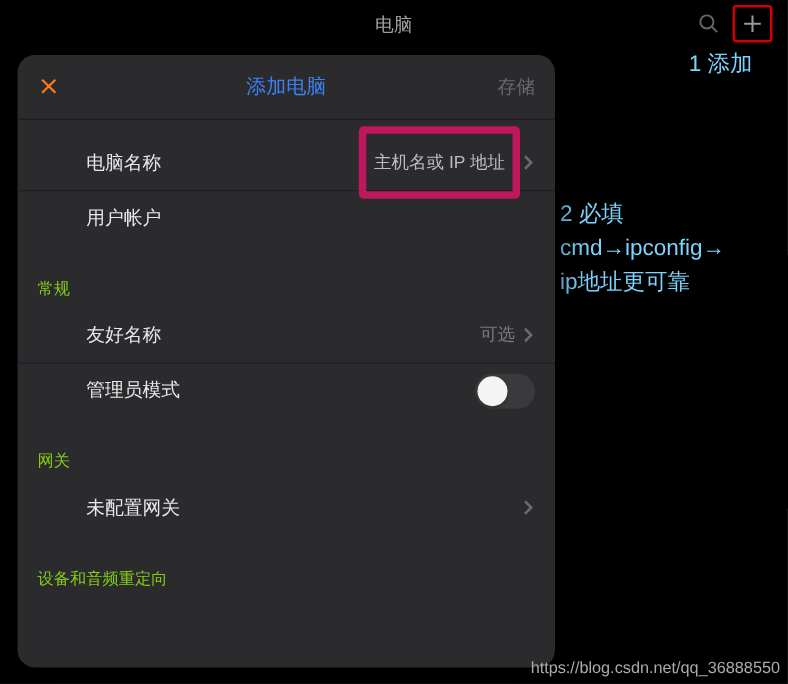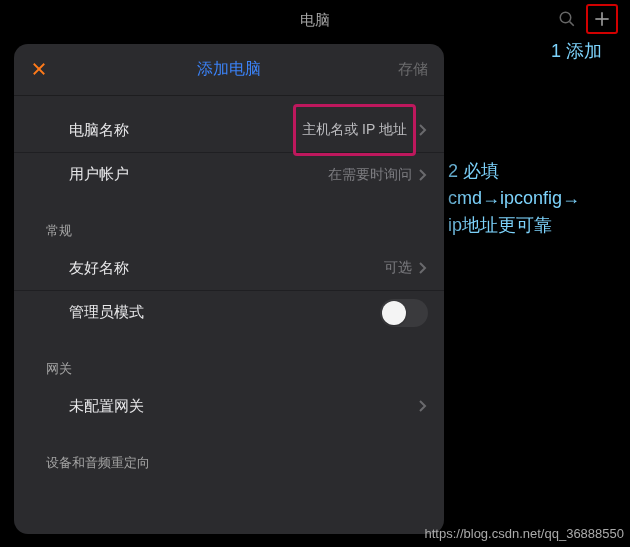--- a/index.html
+++ b/index.html
@@ -13,29 +13,29 @@
 .ann2 { left: 448px; top: 122px; width: 170px; }
 .watermark { position: absolute; right: 6px; bottom: 6px; color: #aaa; font-size: 13px; }
 .sheet { position: absolute; left: 14px; top: 44px; width: 430px; height: 490px; background: #2b2b2e; border-radius: 14px; overflow: hidden; box-shadow: 0 0 30px rgba(0,0,0,.7); }
 .sheet-header { height: 52px; display: flex; align-items: center; justify-content: center; position: relative; border-bottom: 1px solid #1d1d1f; }
 .sheet-title { color: #3b82f6; font-size: 16px; font-weight: 500; }
 .sheet-close { position: absolute; left: 16px; top: 16px; color: #ff7a1a; font-size: 20px; line-height: 1; cursor: pointer; }
 .sheet-save { position: absolute; right: 16px; top: 16px; color: #6b6b6d; font-size: 15px; }
 .sheet-body { overflow: hidden; }
 .section-gap { height: 26px; }
 .section-gap.short { height: 12px; }
-.section-label { color: #a3a3a3; font-size: 13px; padding: 0 32px 6px; }
+.section-label { color: #84cc16; font-size: 13px; padding: 0 16px 6px; }
 .row { height: 44px; display: flex; align-items: center; justify-content: space-between; padding: 0 16px; border-top: 1px solid #1f1f22; }
 .row.first { border-top: none; }
 .row-left { color: #e8e8ea; font-size: 15px; margin-left: 39px; }
 .row-right { display: flex; align-items: center; gap: 6px; color: #7c7c80; font-size: 14px; }
 .chevron { color: #6a6a6d; }
 .toggle { width: 48px; height: 28px; border-radius: 14px; background: #3a3a3d; position: relative; }
 .toggle .knob { width: 24px; height: 24px; border-radius: 50%; background: #f4f4f4; position: absolute; top: 2px; left: 2px; box-shadow: 0 1px 2px rgba(0,0,0,.3); }
-.highlight-red { border: 3px solid #be185d; border-radius: 4px; padding: 14px 6px; margin-right: -4px; text-align: center; }
+.highlight-red { border: 6px solid #be185d; border-radius: 4px; padding: 14px 6px; margin-right: -4px; text-align: center; }
 svg { display: block; }
 </style>
 </head>
 <body>
 
 <div class="topbar">
   <span class="topbar-title">电脑</span>
   <span class="search-icon">
     <svg width="18" height="18" viewBox="0 0 24 24" fill="none" stroke="currentColor" stroke-width="2">
         <circle cx="10" cy="10" r="7"></circle>
@@ -78,28 +78,20 @@
         </span>
         <span class="chevron">
           <svg width="10" height="14" viewBox="0 0 10 14" fill="none" stroke="currentColor" stroke-width="2">
               <polyline points="2,2 7,7 2,12"></polyline>
             </svg>
         </span>
       </span>
     </div>
     <div class="row">
       <span class="row-left">用户帐户</span>
-      <span class="row-right">
-        <span>在需要时询问</span>
-        <span class="chevron">
-          <svg width="10" height="14" viewBox="0 0 10 14" fill="none" stroke="currentColor" stroke-width="2">
-              <polyline points="2,2 7,7 2,12"></polyline>
-            </svg>
-        </span>
-      </span>
     </div>
 
     <div class="section-gap"></div>
     <div class="section-label">常规</div>
 
     <div class="row first">
       <span class="row-left">友好名称</span>
       <span class="row-right">
         <span>可选</span>
         <span class="chevron">

